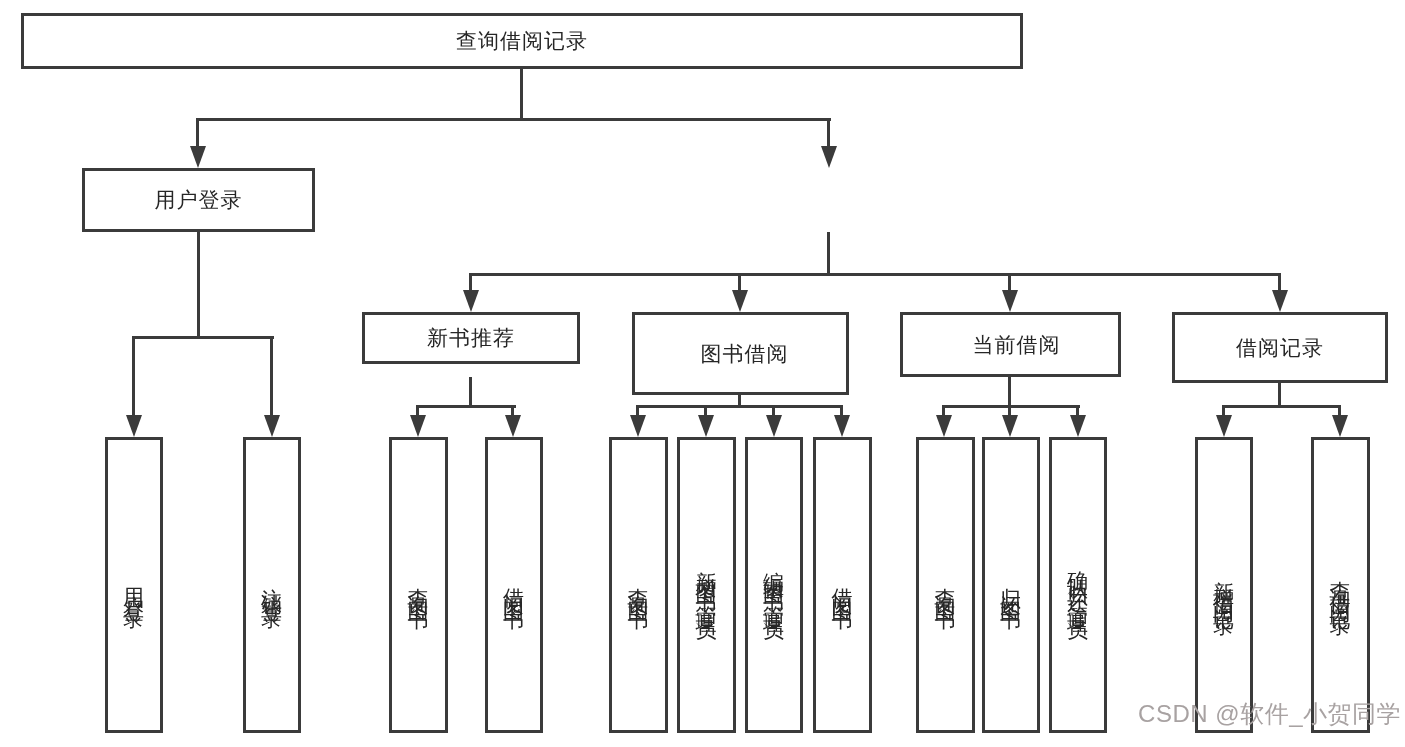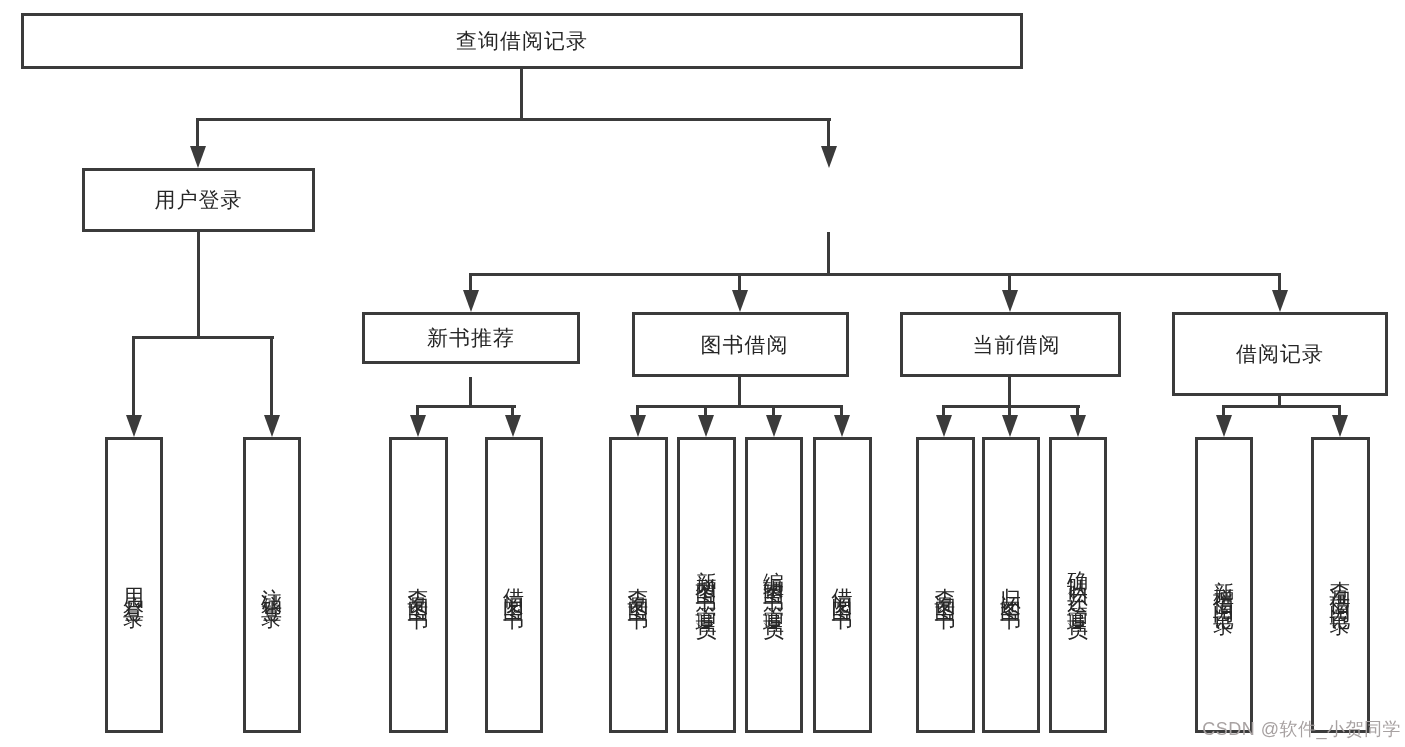--- a/index.html
+++ b/index.html
@@ -49,22 +49,22 @@
     width: 0;
     height: 0;
     border-left: 8px solid transparent;
     border-right: 8px solid transparent;
     border-top: 22px solid var(--line);
     z-index: 1;
   }
   .watermark {
     position: absolute;
     right: 4px;
-    bottom: 6px;
-    font-size: 18px;
+    bottom: 17px;
+    font-size: 24px;
     color: var(--wm);
     letter-spacing: 0.5px;
     z-index: 5;
     white-space: nowrap;
   }
 </style>
 </head>
 <body>
 
 <div class="diagram">
@@ -73,27 +73,27 @@
     <span>查询借阅记录</span>
   </div>
 
   <div class="box" style="left:82px; top:168px; width:233px; height:64px;">
     <span>用户登录</span>
   </div>
 
   <div class="box" style="left:362px; top:312px; width:218px; height:52px;">
     <span>新书推荐</span>
   </div>
-  <div class="box" style="left:632px; top:312px; width:217px; height:65px;padding-left:8px;">
+  <div class="box" style="left:632px; top:312px; width:217px; height:83px;padding-left:8px;">
     <span>图书借阅</span>
   </div>
   <div class="box" style="left:900px; top:312px; width:221px; height:65px;padding-left:12px;">
     <span>当前借阅</span>
   </div>
-  <div class="box" style="left:1172px; top:312px; width:216px; height:84px;">
+  <div class="box" style="left:1172px; top:312px; width:216px; height:71px;">
     <span>借阅记录</span>
   </div>
 
   <div class="box leaf" style="left:105px; top:437px; width:58px; height:296px;">
     <span>用户登录</span>
   </div>
   <div class="box leaf" style="left:243px; top:437px; width:58px; height:296px;">
     <span>注销登录</span>
   </div>
 

